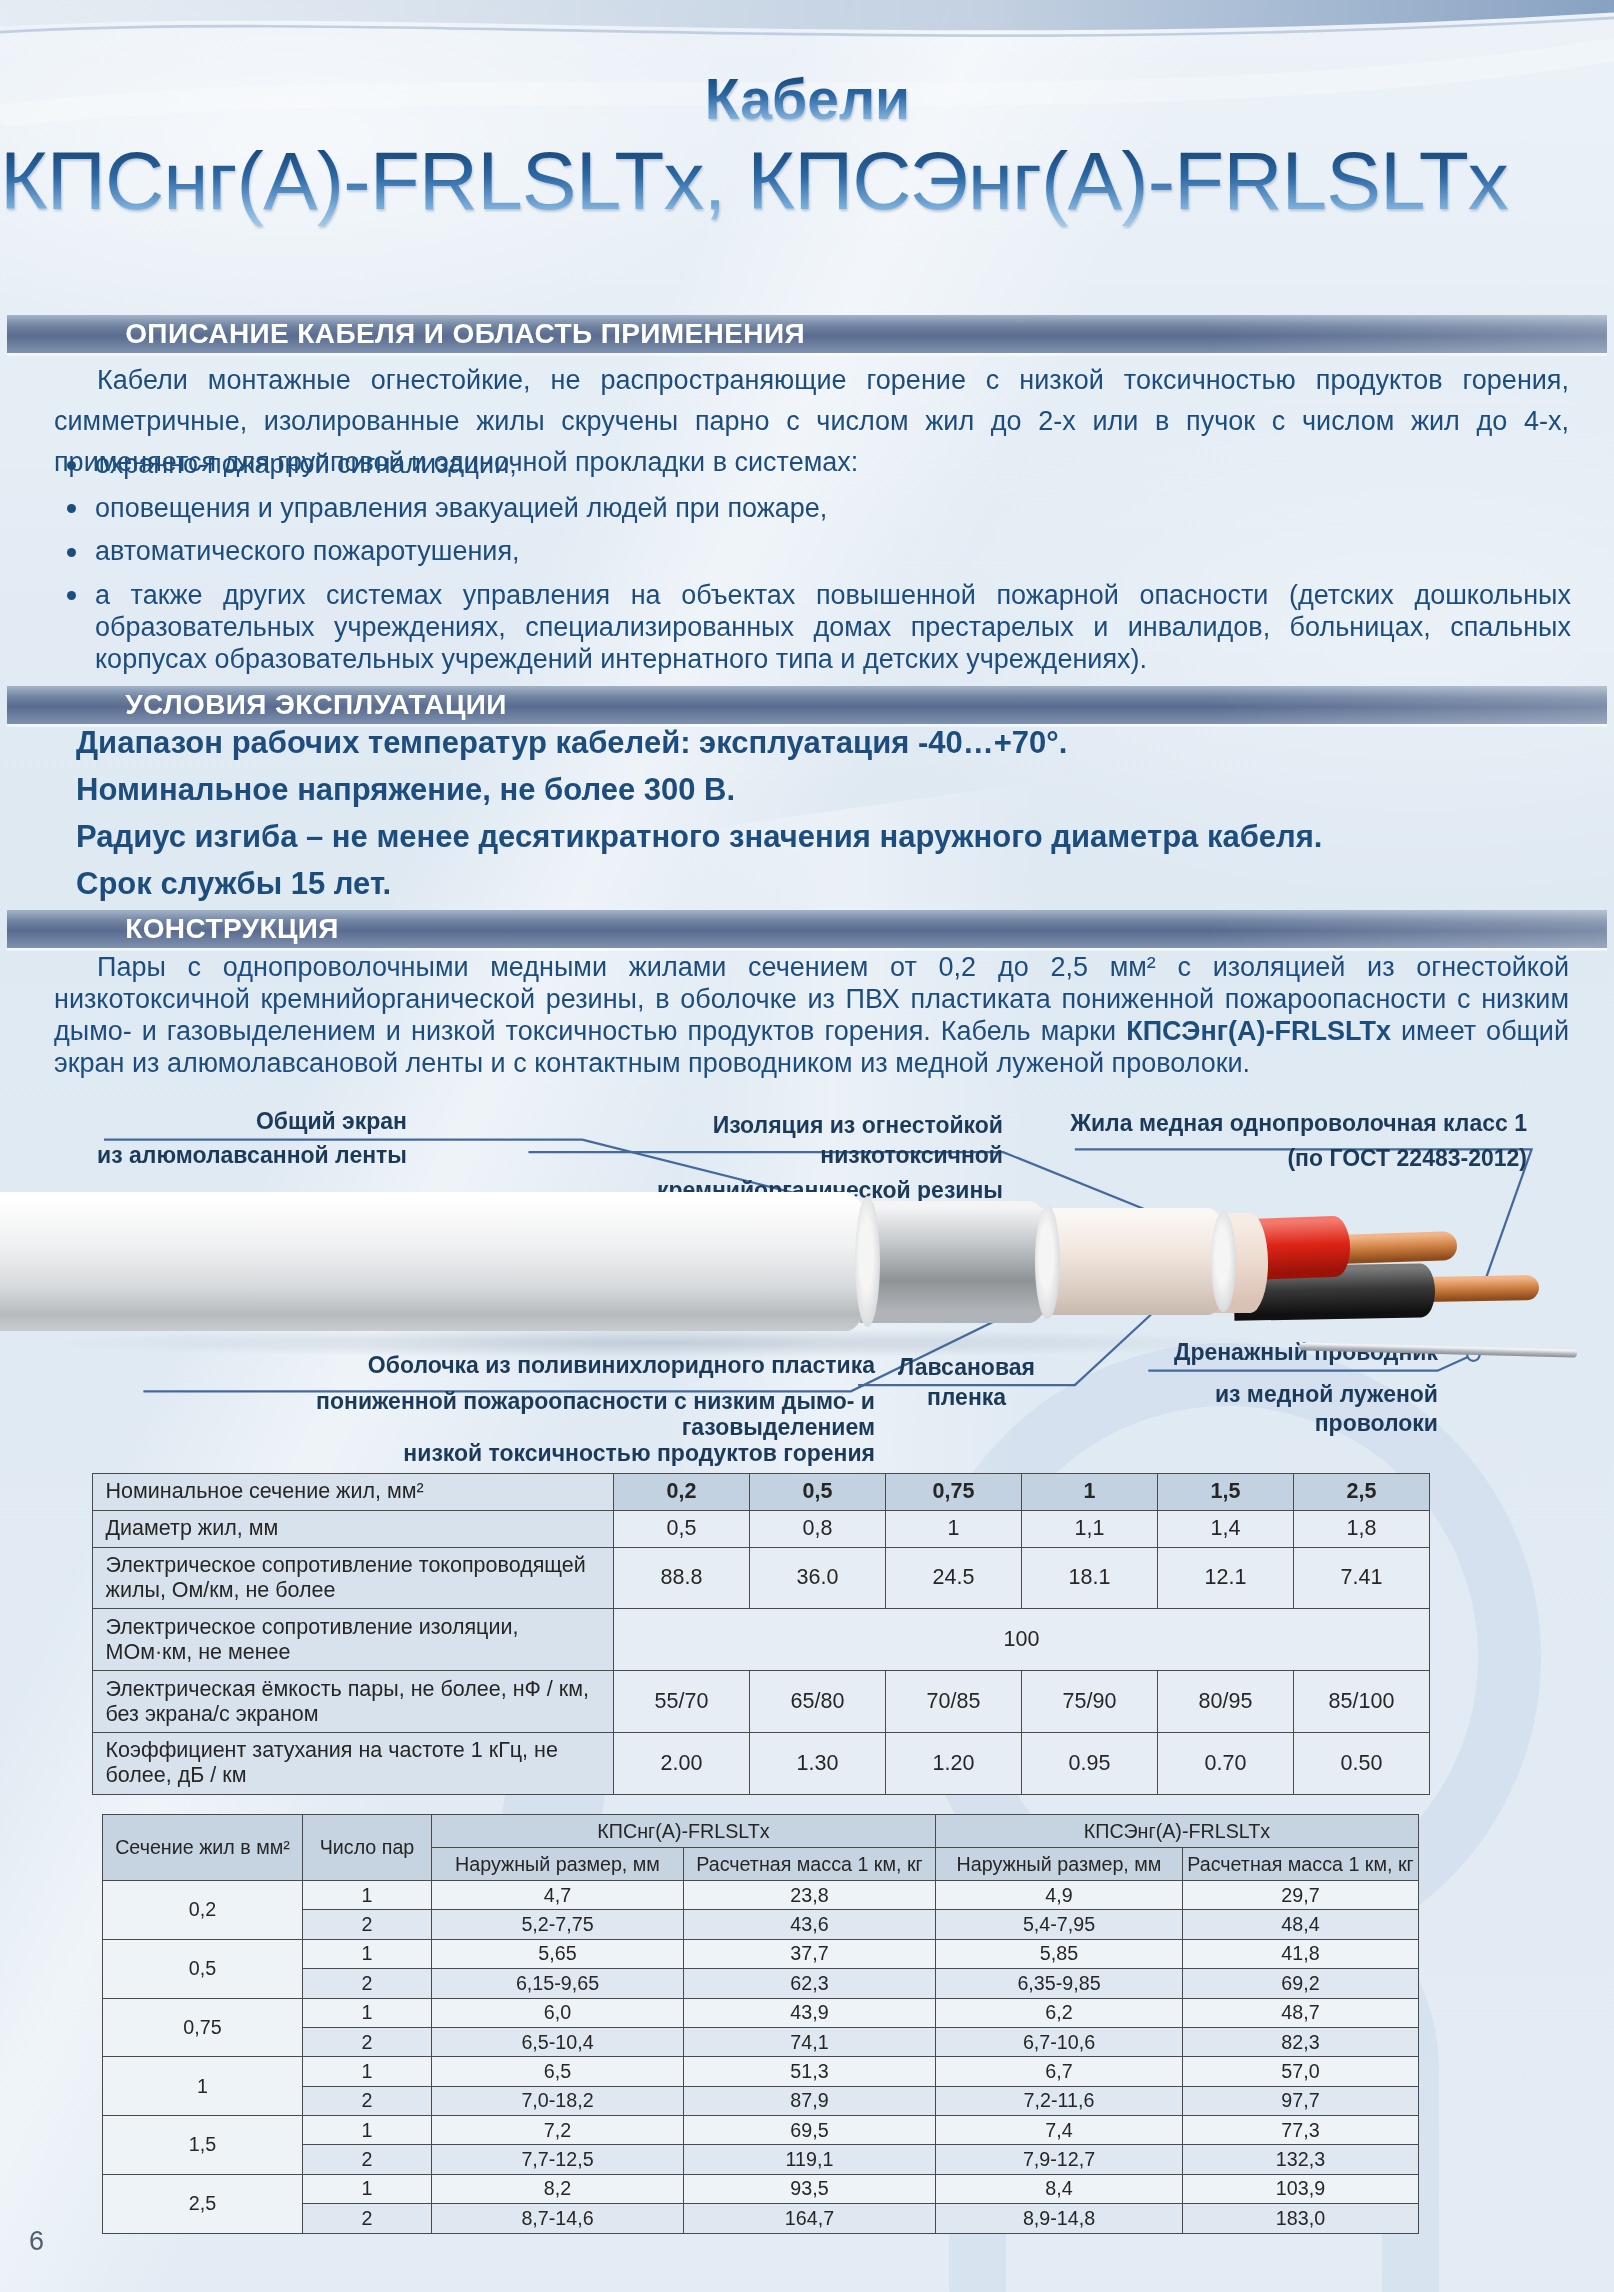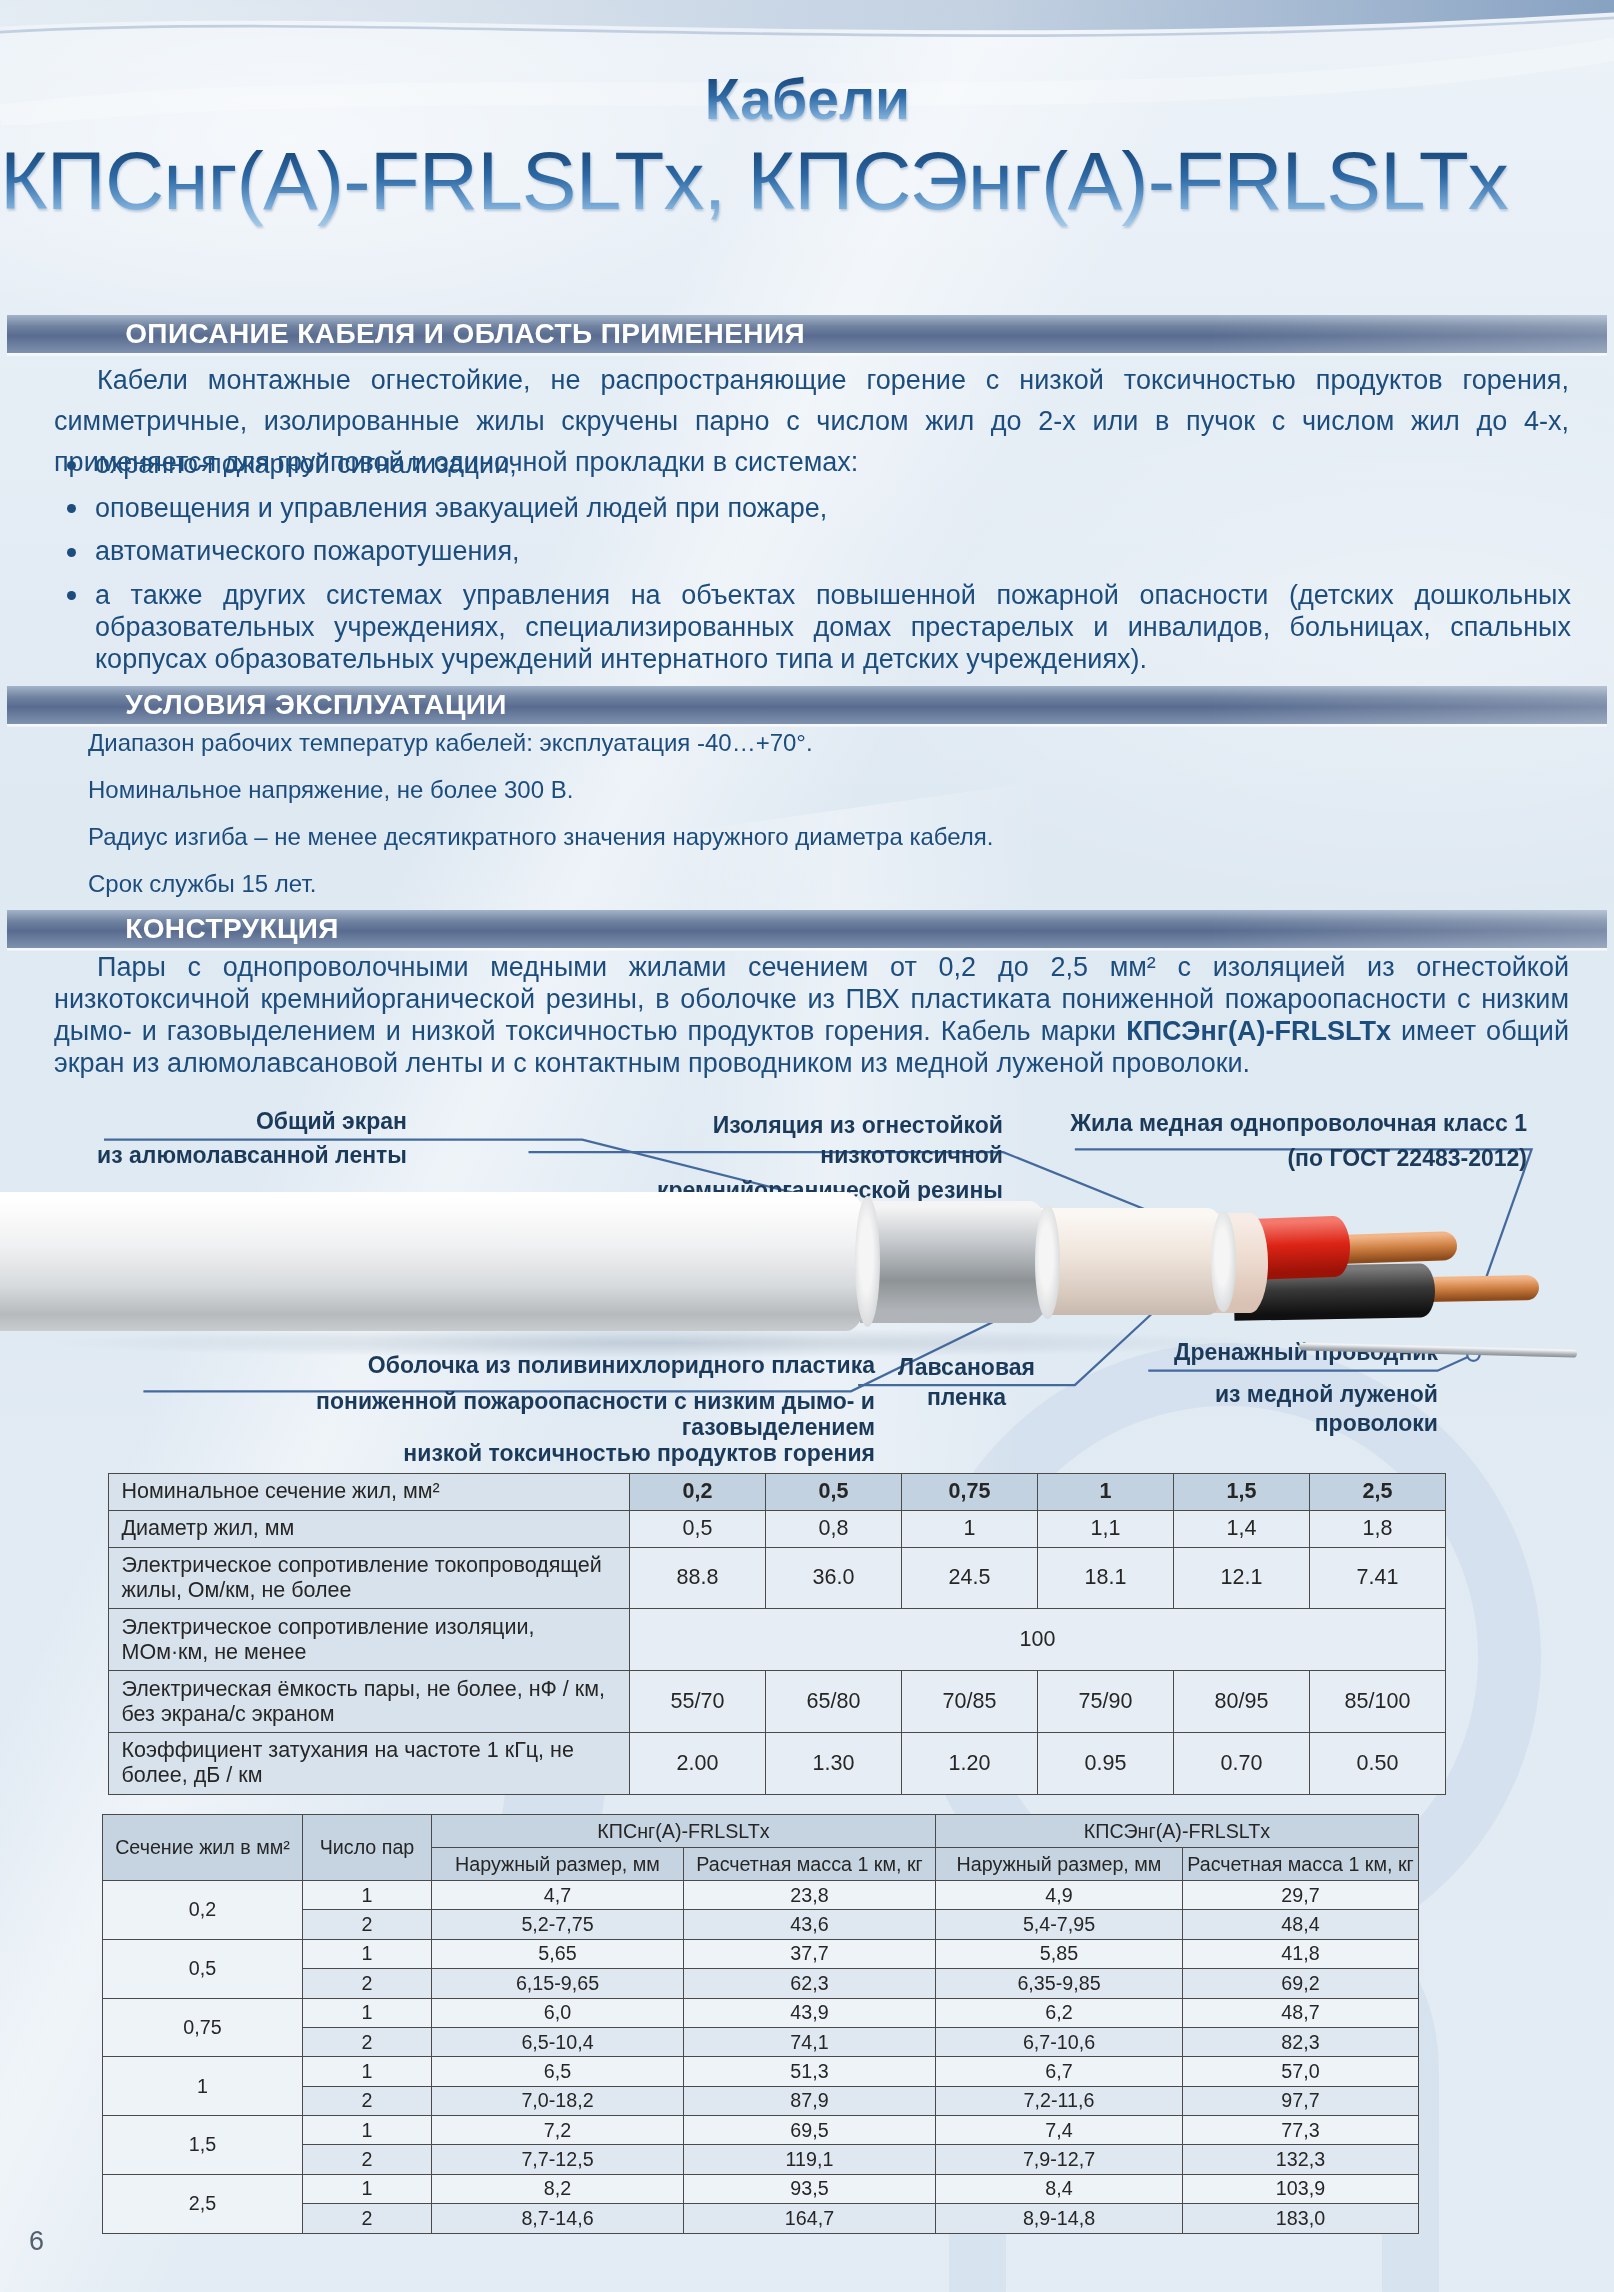--- a/index.html
+++ b/index.html
@@ -33,21 +33,21 @@
     box-shadow:0 2.7px 0 rgba(255,255,255,.65);}
   .bar span{color:#ffffff;font-size:28px;font-weight:700;letter-spacing:0.4px;padding-left:118px;}
   .body-text{font-size:27px;line-height:41px;color:#1d4d7d;}
   .p-intro{position:absolute;top:360px;left:54px;width:1515px;text-align:justify;text-indent:43px;margin:0;}
   .bullets{position:absolute;top:448px;left:63px;width:1508px;}
   .bullet-row{display:flex;margin-bottom:11.6px;}
   .bdot{flex:0 0 32px;position:relative;}
   .bdot::before{content:"";position:absolute;left:3.6px;top:12.5px;width:9px;height:9px;border-radius:50%;background:#1d4d7d;}
   .btext{font-size:27px;line-height:32px;text-align:justify;}
   .cond-lines{position:absolute;top:727px;left:76px;width:1487px;}
-  .cond-line{margin:0 0 15px 12px;font-size:24px;line-height:32px;}
+  .cond-line{margin:0 0 15px 0;font-size:31px;line-height:32px;font-weight:bold;}
   .p-constr{position:absolute;top:951px;left:54px;width:1515px;text-align:justify;text-indent:43px;margin:0;font-size:27px;line-height:32px;}
   .p-constr b{font-weight:700;}
   
   .diagram{position:absolute;top:1102px;left:0;width:1615px;height:369px;}
   .leaders{position:absolute;inset:0;width:1615px;height:369px;}
   .dlabel{position:absolute;font-size:23px;line-height:29.6px;color:#1b3a5a;font-weight:bold;}
   .cyl{position:absolute;}
   .cap::before{content:"";position:absolute;right:-7.2px;top:3%;width:25px;height:94%;border-radius:50%;
     background:radial-gradient(ellipse at 45% 45%, #f5f5f5 35%, #d6d8da 75%, #b9bcbf 100%);}
   .seg-sheath{left:0;top:90px;width:873px;height:139px;z-index:10;border-radius:0 27px 27px 0/0 70px 70px 0;
@@ -66,21 +66,21 @@
     background:linear-gradient(180deg,#7a7a7a 8%,#383838 45%,#101010 90%);}
   .seg-copper2{left:1426px;top:174px;width:113px;height:25px;z-index:3;transform:rotate(-1deg);border-radius:0 12.5px 12.5px 0/0 12.5px 12.5px 0;
     background:linear-gradient(180deg,#f2b588 10%,#cd7f41 50%,#8e4c1d 92%);}
   .seg-drain{left:1299px;top:244px;width:278px;height:8px;z-index:2;transform:rotate(1.5deg);border-radius:4.5px;
     background:linear-gradient(180deg,#f0f2f4 15%,#aeb4ba 60%,#888e94 100%);}
   .cable-shadow{position:absolute;left:36px;top:226px;width:1254px;height:30px;z-index:1;
     background:radial-gradient(ellipse, rgba(80,100,125,.22), transparent 70%);}
   
   table{border-collapse:collapse;table-layout:fixed;position:absolute;background:#e6edf4;}
   td,th{border:1.8px solid #4a4a4a;text-align:center;vertical-align:middle;color:#262626;overflow:hidden;}
-  .char-table{top:1473px;left:108px;width:1338px;font-size:21.5px;}
+  .char-table{top:1473px;left:92px;width:1338px;font-size:21.5px;}
   .char-table td,.char-table th{padding:5.4px 7.2px;}
   .char-table .lbl{text-align:left;padding-left:12.5px;background:#d8e2ec;font-weight:400;}
   .char-table thead th{background:#c3d2e0;font-weight:700;}
   .char-table thead .lbl{font-weight:400;}
   .char-table td{background:#e6edf4;}
   .size-table{top:1814px;left:102px;width:1315px;font-size:19.7px;}
   .size-table th{background:#c6d4e2;font-weight:400;padding:4.5px 3.6px;}
   .size-table td{padding:2.7px 3.6px;}
   .size-table .size-cell{background:#d5e1eb;}
   .size-table .r1 td{background:#eef3f8;}

